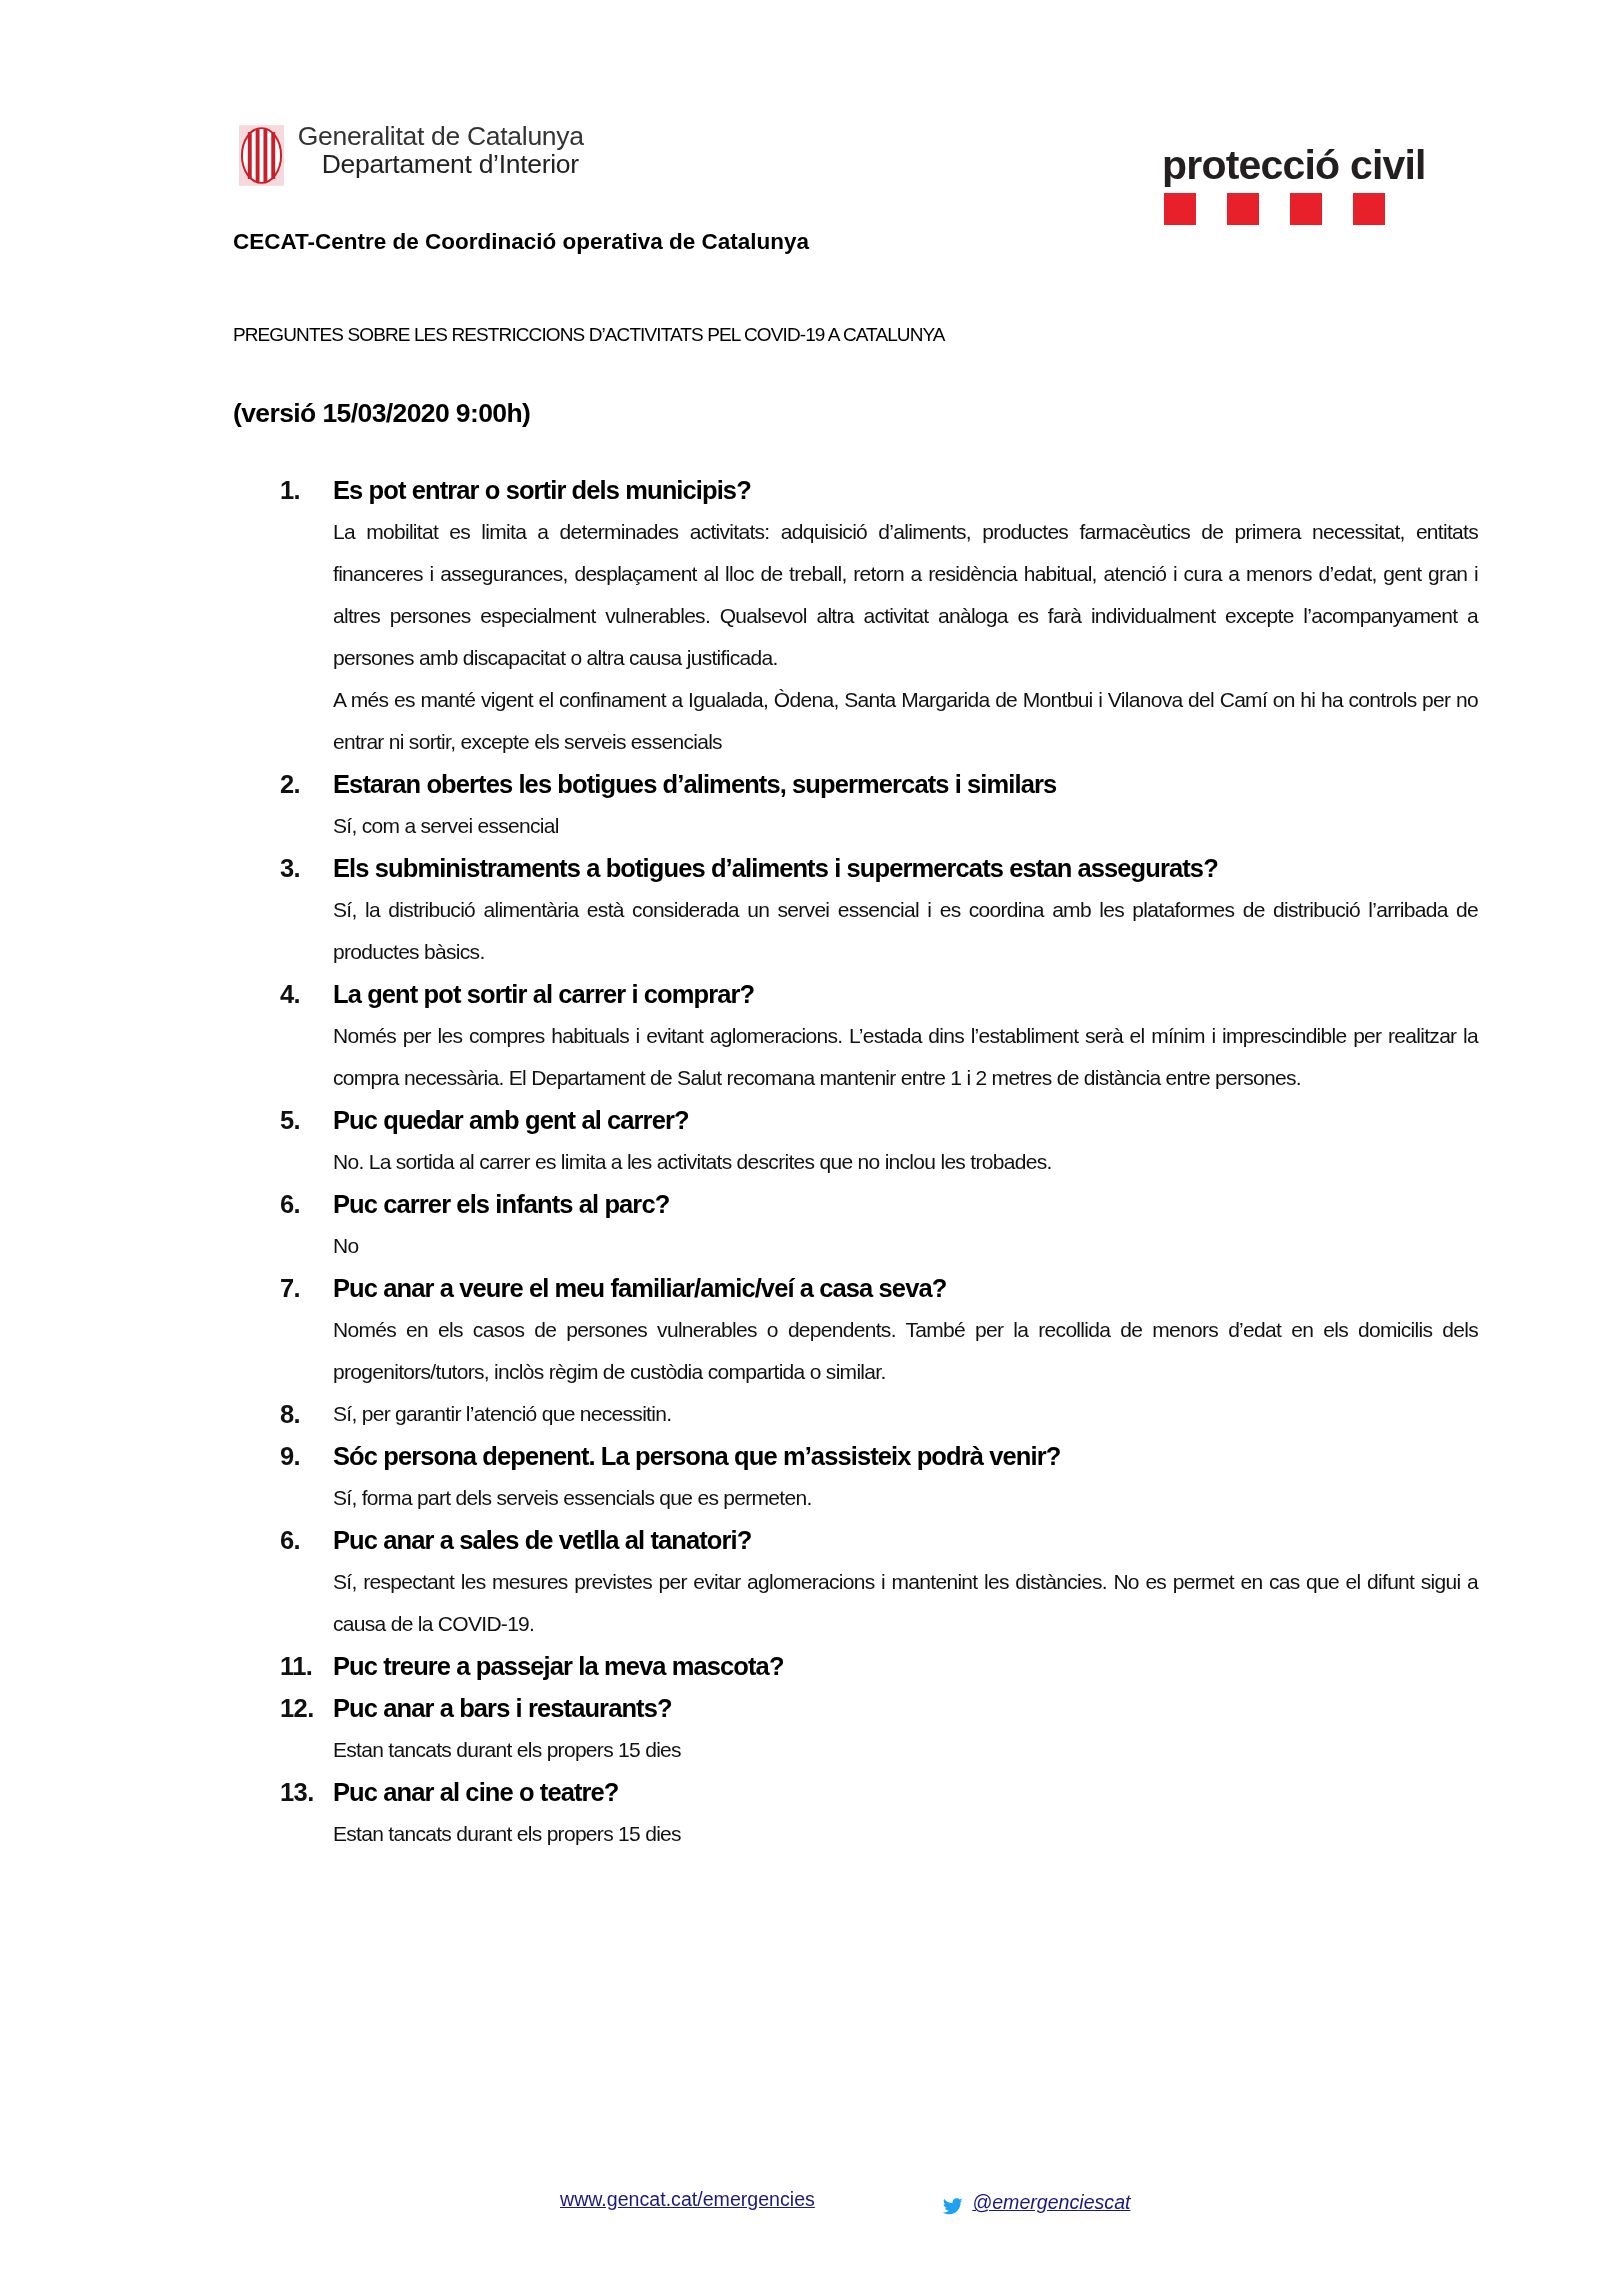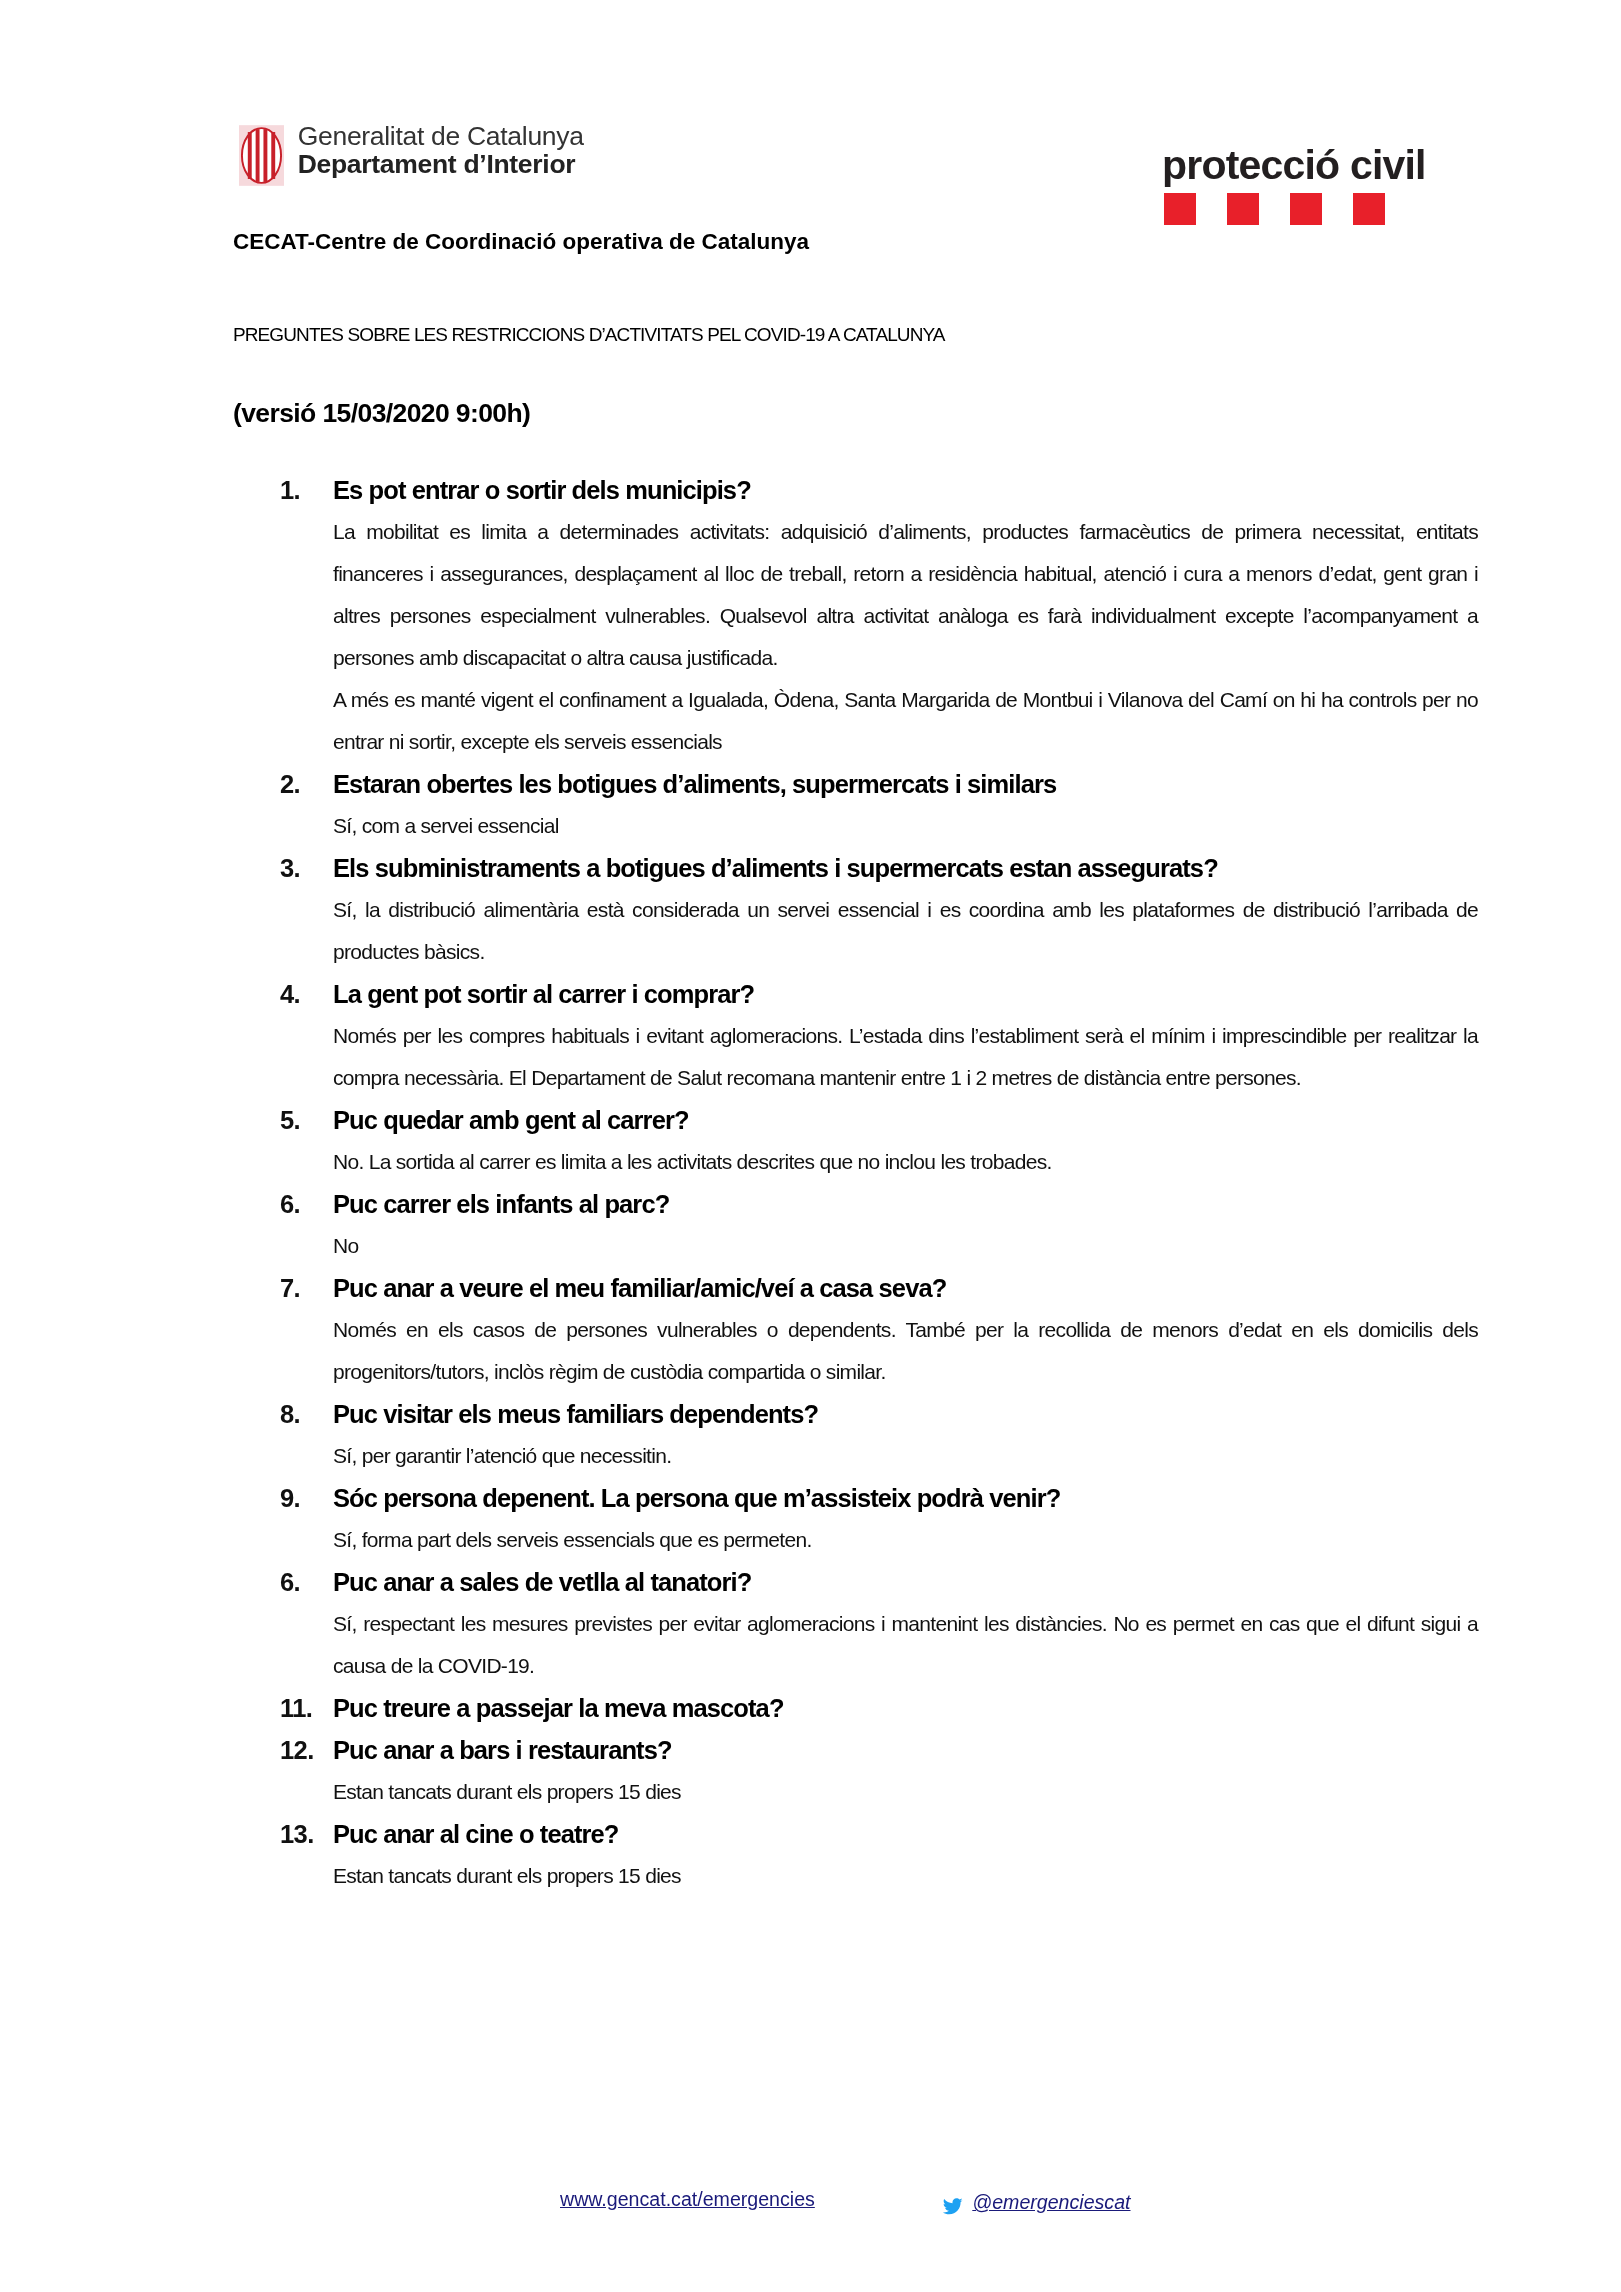--- a/index.html
+++ b/index.html
@@ -36,22 +36,23 @@
     }
     .gencat-line1 {
       font-size: 26.5px;
       color: #333333;
       font-weight: normal;
       letter-spacing: -0.3px;
     }
     .gencat-line2 {
       font-size: 26.5px;
       color: #222222;
-      font-weight: bold;
+      font-weight: normal;
       letter-spacing: -0.3px;
+      margin-left: 24px;
     }
     .pc-logo {
       position: absolute;
       left: 1162px;
       top: 145px;
     }
     .pc-text {
       font-size: 41px;
       font-weight: bold;
       color: #231f20;
@@ -252,21 +253,20 @@
   <li class="faq-item">
     <span class="faq-num">7.</span>
     <div class="faq-body">
       <div class="faq-q">Puc anar a veure el meu familiar/amic/veí a casa seva?</div>
       <p class="faq-a">Només en els casos de persones vulnerables o dependents. També per la recollida de menors d’edat en els domicilis dels progenitors/tutors, inclòs règim de custòdia compartida o similar.</p>
     </div>
   </li>
   <li class="faq-item">
     <span class="faq-num">8.</span>
     <div class="faq-body">
-      <div class="faq-q">Puc visitar els meus familiars dependents?</div>
       <p class="faq-a">Sí, per garantir l’atenció que necessitin.</p>
     </div>
   </li>
   <li class="faq-item">
     <span class="faq-num">9.</span>
     <div class="faq-body">
       <div class="faq-q">Sóc persona depenent. La persona que m’assisteix podrà venir?</div>
       <p class="faq-a">Sí, forma part dels serveis essencials que es permeten.</p>
     </div>
   </li>

